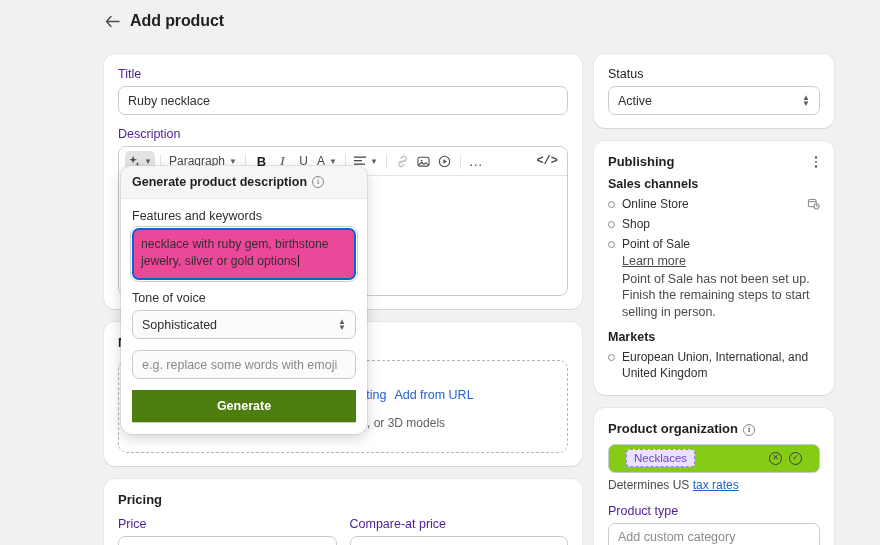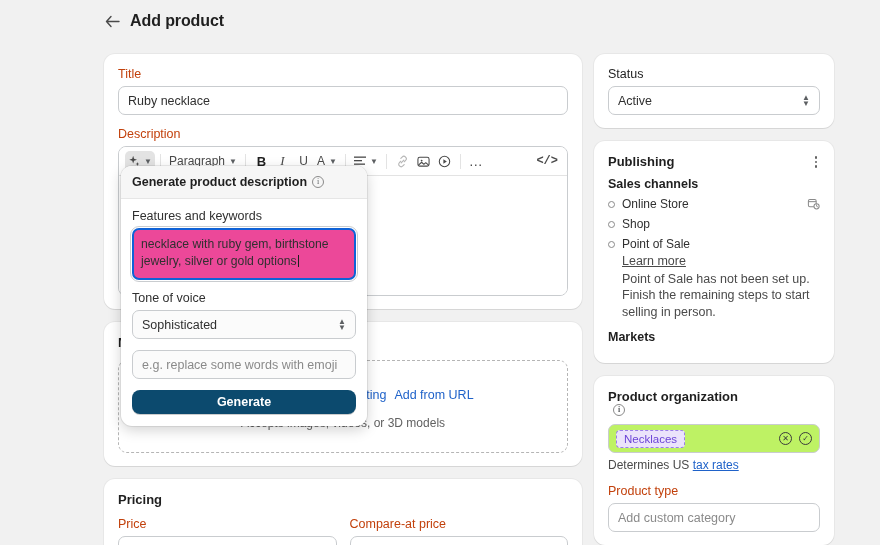--- a/index.html
+++ b/index.html
@@ -29,21 +29,21 @@
   .col-side { position: absolute; left: 594px; top: 54px; width: 240px; }
 
   .card {
     background: #fff;
     border-radius: 11px;
     box-shadow: 0 1px 0 rgba(0,0,0,0.07), 0 0 0 1px rgba(0,0,0,0.04);
     padding: 13px 14px;
     margin-bottom: 13px;
   }
   .card-title { font-size: 13px; font-weight: 700; color: #1f1f1f; margin-bottom: 10px; }
-  .field-label { font-size: 12.5px; color: #c2410c; margin-bottom: 5px; }
+  .field-label { font-size: 12.5px; color: #4c1d95; margin-bottom: 5px; }
 
   .input {
     width: 100%; height: 29px;
     border: 1px solid #c9cccf; border-radius: 7px;
     background: #fff; padding: 0 9px;
     font-family: "Liberation Sans", sans-serif; font-size: 12.5px; color: #303030;
     display: flex; align-items: center;
   }
   .input.placeholder { color: #8a8a8a; }
   .select {
@@ -112,21 +112,21 @@
 
   .info-ico {
     display:inline-flex; align-items:center; justify-content:center;
     width:12px; height:12px; border:1px solid #8a8a8a; border-radius:50%;
     font-size:8px; color:#5c5f62; margin-left:5px; font-style: normal;
     font-family: "Liberation Serif", serif; line-height: 1;
   }
 
   .cat-input {
     width: 100%; height: 29px; border: 1px solid #c9cccf; border-radius: 7px;
-    background: #bef264; padding: 0 7px; display: flex; align-items: center; gap: 6px;
+    background: #84cc16; padding: 0 17px; display: flex; align-items: center; gap: 6px;
   }
   .chip {
     background: #ebe3fb; border: 1px dashed #9a7ee8; border-radius: 4px;
     color: #6b44d6; font-size: 11.5px; padding: 2px 7px;
   }
   .cat-actions { margin-left:auto; display:flex; align-items:center; gap:7px; }
   .circ-ico {
     width: 13px; height: 13px; border-radius: 50%; border: 1.2px solid #3c3c3c;
     display:flex; align-items:center; justify-content:center;
     font-size: 8px; color: #3c3c3c; cursor: pointer; line-height:1;
@@ -151,22 +151,22 @@
     border: 2px solid #0f62d6; border-radius: 7px; background: #ec4899;
     padding: 6px 7px; min-height: 52px; font-size: 12.2px; color: #303030;
     line-height: 1.38; outline: 1px solid #c9cccf; outline-offset: 1px;
   }
   .caret-bar {
     display: inline-block; width: 1px; height: 12px; background: #1f1f1f;
     vertical-align: -2px; margin-left: 1px;
   }
   .pop-gap { height: 11px; }
   .btn-primary {
-    width: 100%; height: 24px; border-radius: 8px;
-    background: #0c4a6e; color: #fff; font-size: 12.5px; font-weight: 700;
+    width: 100%; height: 32px; border-radius: 0;
+    background: #4d7c0f; color: #fff; font-size: 12.5px; font-weight: 700;
     display:flex; align-items:center; justify-content:center; cursor:pointer;
     box-shadow: 0 1px 0 rgba(0,0,0,0.2);
   }
   svg { display:block; }
 </style>
 </head>
 <body>
 
 <div class="page">
 
@@ -340,24 +340,28 @@
       </div>
 
       <div class="chan-row" style="margin-bottom:2px;">
         <span class="chan-dot"></span>
         <span class="chan-name">Point of Sale</span>
       </div>
       <div class="chan-note link-u" style="margin-top:2px;">Learn more</div>
       <div class="chan-note">Point of Sale has not been set up. Finish the remaining steps to start selling in person.</div>
 
       <div class="sec-sub">Markets</div>
-    </div>
-
-    <div class="card">
-      <div class="card-title" style="display:flex;align-items:flex-start;margin-bottom:8px;flex-direction:column;">
+      <div class="chan-row" style="margin-bottom:0;">
+        <span class="chan-dot"></span>
+        <span class="chan-name" style="line-height:1.32;">European Union, International, and United Kingdom</span>
+      </div>
+    </div>
+
+    <div class="card">
+      <div class="card-title" style="display:flex;align-items:flex-end;margin-bottom:8px;">
         <span>Product organization</span>
         <span class="info-ico">i</span>
       </div>
 
       <div class="cat-input">
         <span class="chip">Necklaces</span>
         <span class="cat-actions">
           <span class="circ-ico">✕</span>
           <span class="circ-ico">✓</span>
         </span>

